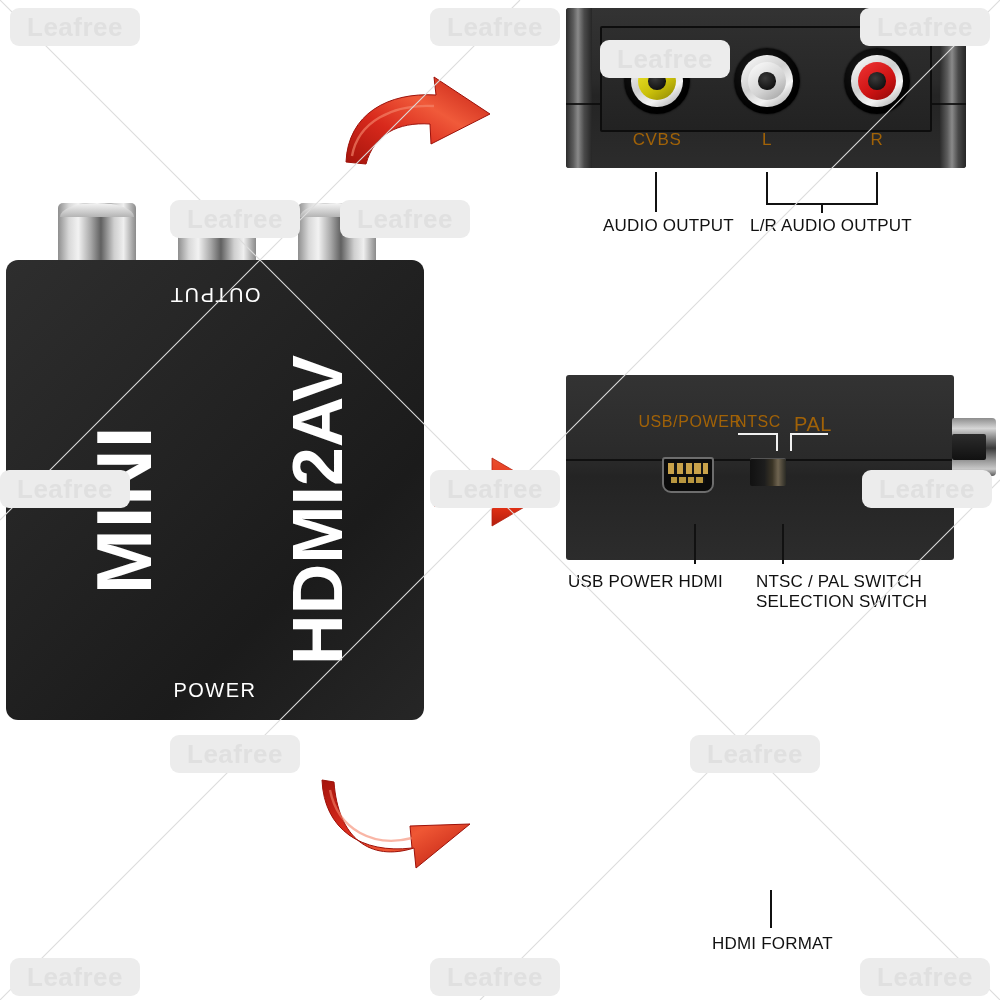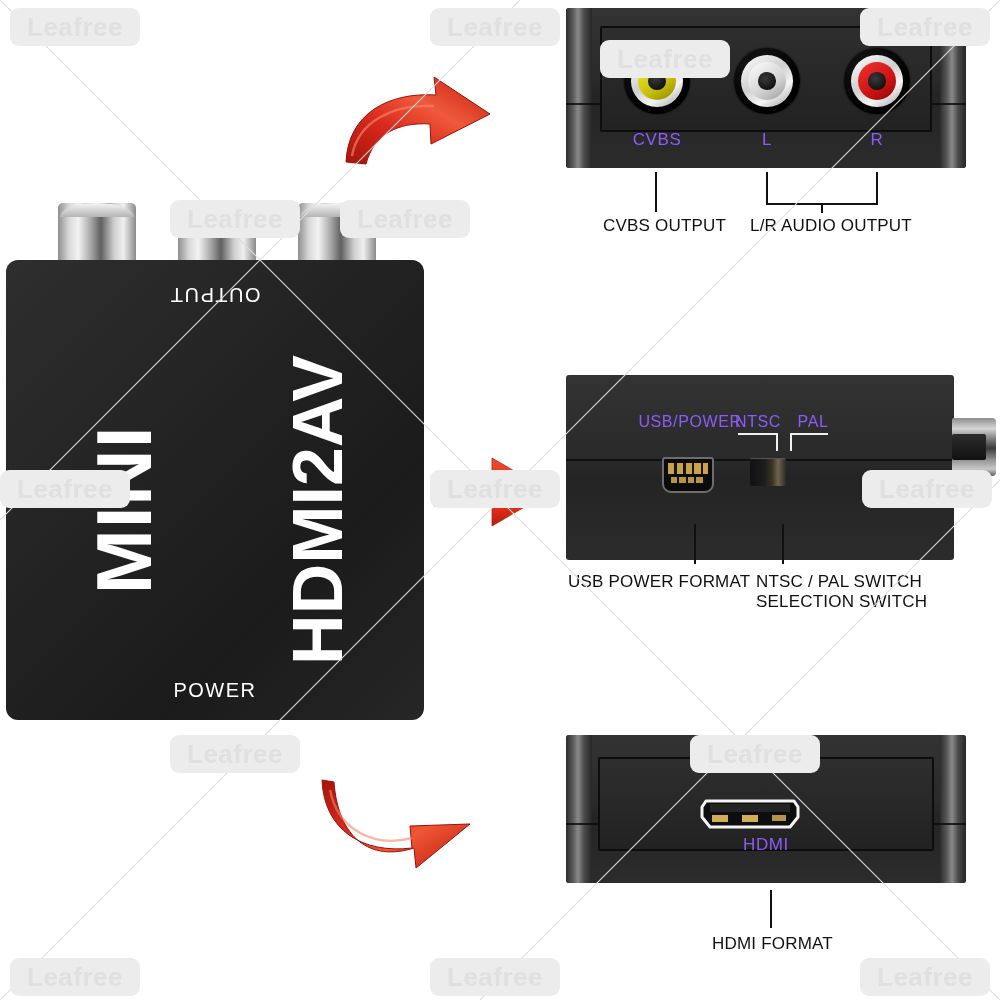--- a/index.html
+++ b/index.html
@@ -19,21 +19,21 @@
   .panel{position:absolute;}
   .shell{position:absolute;inset:0;background:#2b2b2b;border-radius:3px;
          background:linear-gradient(180deg,#333 0%,#2a2a2a 45%,#242424 55%,#2c2c2c 100%);}
   .rail{position:absolute;top:0;bottom:0;width:26px;
         background:linear-gradient(90deg,#2c2c2c 0%,#5c5c5c 28%,#8a8a8a 46%,#4a4a4a 70%,#262626 100%);}
   .rail.l{left:0;border-radius:3px 0 0 3px;}
   .rail.r{right:0;border-radius:0 3px 3px 0;}
   .seam{position:absolute;left:0;right:0;height:2px;background:#0c0c0c;opacity:.85;}
   .inset{position:absolute;background:#262626;border:2px solid #0d0d0d;border-radius:2px;
          background:linear-gradient(180deg,#2e2e2e,#222);}
-  .plabel{position:absolute;color:#8b5cf6;font-size:17px;letter-spacing:.6px;text-align:center;}
+  .plabel{position:absolute;color:#a16207;font-size:17px;letter-spacing:.6px;text-align:center;}
 
   
   .rca{position:absolute;border-radius:50%;
        background:radial-gradient(circle at 38% 32%,#1a1a1a,#000 70%);
        box-shadow:0 0 2px #000;display:flex;align-items:center;justify-content:center;}
   .rca .ring1{width:78%;height:78%;border-radius:50%;
        background:linear-gradient(145deg,#fff,#cfcfcf 45%,#f4f4f4 70%,#9a9a9a);
        display:flex;align-items:center;justify-content:center;}
   .rca .ring2{width:74%;height:74%;border-radius:50%;display:flex;align-items:center;justify-content:center;}
   .rca .hole{width:46%;height:46%;border-radius:50%;
@@ -186,78 +186,59 @@
     <div class="plabel" style="left:278px;top:122px;width:66px;">R</div>
   </div>
 
   <div>
     <div class="vline" style="left:655px;top:172px;height:40px;"></div>
     <div class="vline" style="left:766px;top:172px;height:32px;"></div>
     <div class="vline" style="left:876px;top:172px;height:32px;"></div>
     <div class="hline" style="left:766px;top:203px;width:112px;"></div>
     <div class="vline" style="left:821px;top:203px;height:10px;"></div>
 
-    <div class="cap" style="left:603px;top:216px;">CVBS OUTPUT</div>
+    <div class="cap" style="left:603px;top:216px;">AUDIO OUTPUT</div>
     <div class="cap" style="left:750px;top:216px;">L/R AUDIO OUTPUT</div>
   </div>
 
   <div class="panel" style="left:566px;top:375px;width:388px;height:185px;">
     <div class="shell"></div>
     <div class="seam" style="top:84px;"></div>
 
     <div class="usb" style="left:96px;top:82px;width:48px;height:32px;">
       <div class="pins"></div>
         <div class="pins2"></div>
     </div>
 
     <div class="sw" style="left:184px;top:83px;width:36px;height:27px;"></div>
 
     <div class="plabel" style="left:44px;top:38px;width:160px;font-size:16px;">USB/POWER</div>
     <div class="plabel" style="left:160px;top:38px;width:64px;font-size:16px;">NTSC</div>
-    <div class="plabel" style="left:222px;top:38px;width:50px;font-size:16px;">PAL</div>
+    <div class="plabel" style="left:222px;top:38px;width:50px;font-size:20px;">PAL</div>
 
     <div style="position:absolute;left:172px;top:58px;width:40px;height:2px;background:#f0f0f0;"></div>
     <div style="position:absolute;left:210px;top:58px;width:2px;height:18px;background:#f0f0f0;"></div>
     <div style="position:absolute;left:224px;top:58px;width:38px;height:2px;background:#f0f0f0;"></div>
     <div style="position:absolute;left:224px;top:58px;width:2px;height:18px;background:#f0f0f0;"></div>
   </div>
 
   <div class="sidejack" style="left:952px;top:418px;width:44px;height:58px;">
     <div class="bore"></div>
   </div>
 
   <div>
     <div class="vline" style="left:694px;top:524px;height:40px;"></div>
     <div class="vline" style="left:782px;top:524px;height:40px;"></div>
-    <div class="cap" style="left:568px;top:572px;">USB POWER FORMAT</div>
+    <div class="cap" style="left:568px;top:572px;">USB POWER HDMI</div>
     <div class="cap" style="left:756px;top:572px;">
       <div>NTSC / PAL SWITCH</div>
       <div>SELECTION SWITCH</div>
     </div>
   </div>
 
-  <div class="panel" style="left:566px;top:735px;width:400px;height:148px;">
-    <div class="shell"></div>
-    <div class="rail l"></div>
-    <div class="rail r"></div>
-    <div class="seam" style="top:88px;"></div>
-    <div class="inset" style="left:32px;right:32px;top:22px;bottom:32px;"></div>
-
-    <div class="hdmi" style="left:132px;top:62px;width:104px;height:34px;">
-      <svg width="104" height="34" viewBox="0 0 104 34">
-        <path d="M8,4 L96,4 L100,10 L100,20 L92,30 L12,30 L4,20 L4,10 Z" fill="#0d0d0d" stroke="#f4f4f4" stroke-width="3" stroke-linejoin="round"></path>
-        <rect x="12" y="7" width="80" height="8" fill="#242424"></rect>
-        <rect x="14" y="18" width="16" height="7" fill="#cfae55"></rect>
-        <rect x="44" y="18" width="16" height="7" fill="#cfae55"></rect>
-        <rect x="74" y="18" width="14" height="6" fill="#b59543"></rect>
-      </svg>
-    </div>
-
-    <div class="plabel" style="left:0;right:0;top:100px;">HDMI</div>
-  </div>
 
   <div>
     <div class="vline" style="left:770px;top:890px;height:38px;"></div>
     <div class="cap" style="left:712px;top:934px;">HDMI FORMAT</div>
   </div>
 
   <div class="wm-layer">
     <svg class="wm-x" width="1000" height="1000">
       <line x1="0" y1="0" x2="1000" y2="1000"></line>
       <line x1="1000" y1="0" x2="0" y2="1000"></line>

